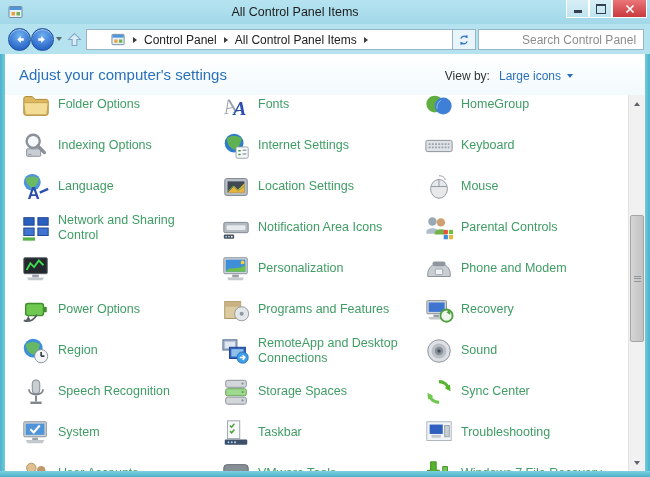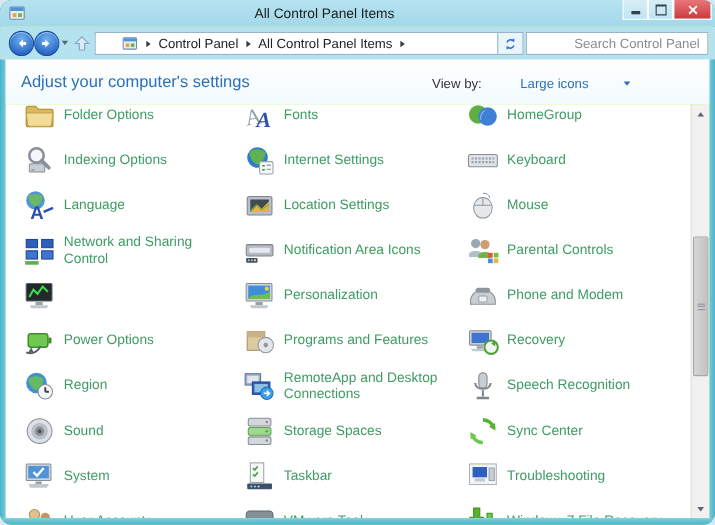--- a/index.html
+++ b/index.html
@@ -1,19 +1,19 @@
 <!DOCTYPE html>
 <html><head>
 <meta charset="utf-8">
 <style>
   html,body{margin:0;padding:0;background:#d8e8f0;}
   .window{
     position:relative;width:650px;height:477px;overflow:hidden;
     font-family:"Liberation Sans","DejaVu Sans",sans-serif;font-size:12px;
-    background:#bef264;box-shadow:inset 0 0 0 1px #2a93aa;border-radius:11px;
+    background:#3b82f6;box-shadow:inset 0 0 0 1px #2a93aa;
   }
   
   .titlebar{position:absolute;left:0;top:0;right:0;height:24px;background:linear-gradient(#b6e3f0,#a2d8e9);}
   .app-icon{position:absolute;left:8px;top:4px;width:16px;height:16px;}
   .title{position:absolute;left:60px;right:120px;top:5px;text-align:center;color:#1c1c1c;font-size:12.5px;}
   .win-buttons{position:absolute;right:3px;top:0;display:flex;}
   .wbtn{height:17px;border:1px solid #fff;border-top:none;box-sizing:content-box;
         display:flex;align-items:center;justify-content:center;cursor:default;}
   .btn-min,.btn-max{width:21px;background:linear-gradient(#d8eef6,#bfe4f0);}
   .btn-close{width:33px;background:linear-gradient(#ea7578,#c93a3e);}
@@ -39,21 +39,21 @@
     border:1px solid #96b6c8;display:flex;align-items:center;justify-content:center;}
   .searchbox{position:absolute;left:478px;top:29px;width:164px;height:19px;background:#fff;
     border:1px solid #96b6c8;display:flex;align-items:center;}
   .searchbox input{flex:1;border:none;outline:none;background:transparent;
     font:12px "Liberation Sans","DejaVu Sans",sans-serif;color:#555;padding:0 0 0 7px;margin-left:36px;}
   .searchbox input::placeholder{color:#8c8c8c;}
   .search-ic{margin-right:5px;flex:none;}
   
   .headerband{position:absolute;left:1px;right:1px;top:54px;height:41px;background:linear-gradient(#ffffff,#f2fafd);}
   .adjust{position:absolute;left:18px;top:12px;font-size:15px;color:#2a71b9;}
-  .viewby{position:absolute;right:76px;top:15px;display:flex;align-items:center;color:#333;gap:26px;}
+  .viewby{position:absolute;right:76px;top:15px;display:flex;align-items:center;color:#333;}
   .viewby .val{color:#2a71b9;margin-left:9px;cursor:pointer;}
   .vb-caret{width:0;height:0;border-left:3.5px solid transparent;border-right:3.5px solid transparent;
     border-top:4.5px solid #2a71b9;margin-left:6px;}
   
   .frame-l,.frame-r{position:absolute;top:54px;bottom:0;width:5px;background:linear-gradient(90deg,#49b2c9,#73cadd);}
   .frame-l{left:0;} .frame-r{right:0;background:linear-gradient(90deg,#73cadd,#49b2c9);}
   .frame-b{position:absolute;left:0;right:0;bottom:0;height:6px;background:linear-gradient(#7fd0e0,#49b2c9);}
   
   .viewport{position:absolute;left:5px;right:22px;top:95px;bottom:6px;overflow:hidden;background:#fff;}
   .grid{position:absolute;left:0;top:-11px;width:100%;display:grid;
@@ -389,38 +389,38 @@
               <circle cx="23" cy="23" r="6" fill="#3f9fe8" stroke="#1f6fb8"></circle>
               <path d="M20 23h5M23 20.5l2.5 2.5-2.5 2.5" stroke="#fff" stroke-width="1.5" fill="none"></path>
             </svg>
           </span>
           <span class="lbl">RemoteApp and Desktop
 Connections</span>
         </div>
       <div class="cell">
           <span class="ic">
             <svg viewBox="0 0 32 32">
+              <circle cx="16" cy="16" r="12" fill="#dde0e4" stroke="#8a9099"></circle>
+              <circle cx="16" cy="16" r="8" fill="#b9bfc5"></circle>
+              <circle cx="16" cy="16" r="4.5" fill="#878f97"></circle>
+              <circle cx="16" cy="16" r="1.8" fill="#4a5058"></circle>
+            </svg>
+          </span>
+          <span class="lbl">Sound</span>
+        </div>
+      <div class="cell">
+          <span class="ic">
+            <svg viewBox="0 0 32 32">
               <rect x="12" y="3" width="8" height="15" rx="4" fill="#c9ced3" stroke="#7d848c"></rect>
               <path d="M8.5 13c0 7.5 15 7.5 15 0" fill="none" stroke="#7d848c" stroke-width="2"></path>
               <line x1="16" y1="20" x2="16" y2="26" stroke="#7d848c" stroke-width="2"></line>
               <line x1="10" y1="27.5" x2="22" y2="27.5" stroke="#7d848c" stroke-width="2.5"></line>
             </svg>
           </span>
           <span class="lbl">Speech Recognition</span>
-        </div>
-      <div class="cell">
-          <span class="ic">
-            <svg viewBox="0 0 32 32">
-              <circle cx="16" cy="16" r="12" fill="#dde0e4" stroke="#8a9099"></circle>
-              <circle cx="16" cy="16" r="8" fill="#b9bfc5"></circle>
-              <circle cx="16" cy="16" r="4.5" fill="#878f97"></circle>
-              <circle cx="16" cy="16" r="1.8" fill="#4a5058"></circle>
-            </svg>
-          </span>
-          <span class="lbl">Sound</span>
         </div>
       <div class="cell">
           <span class="ic">
             <svg viewBox="0 0 32 32">
               <rect x="5" y="3.5" width="22" height="7.5" rx="2" fill="#d3d7db" stroke="#868e96"></rect>
               <rect x="5" y="12.5" width="22" height="7.5" rx="2" fill="#9fd88f" stroke="#5f9f4f"></rect>
               <rect x="5" y="21.5" width="22" height="7.5" rx="2" fill="#d3d7db" stroke="#868e96"></rect>
               <circle cx="23" cy="7" r="1.2" fill="#868e96"></circle>
               <circle cx="23" cy="16" r="1.2" fill="#5f9f4f"></circle>
               <circle cx="23" cy="25" r="1.2" fill="#868e96"></circle>

